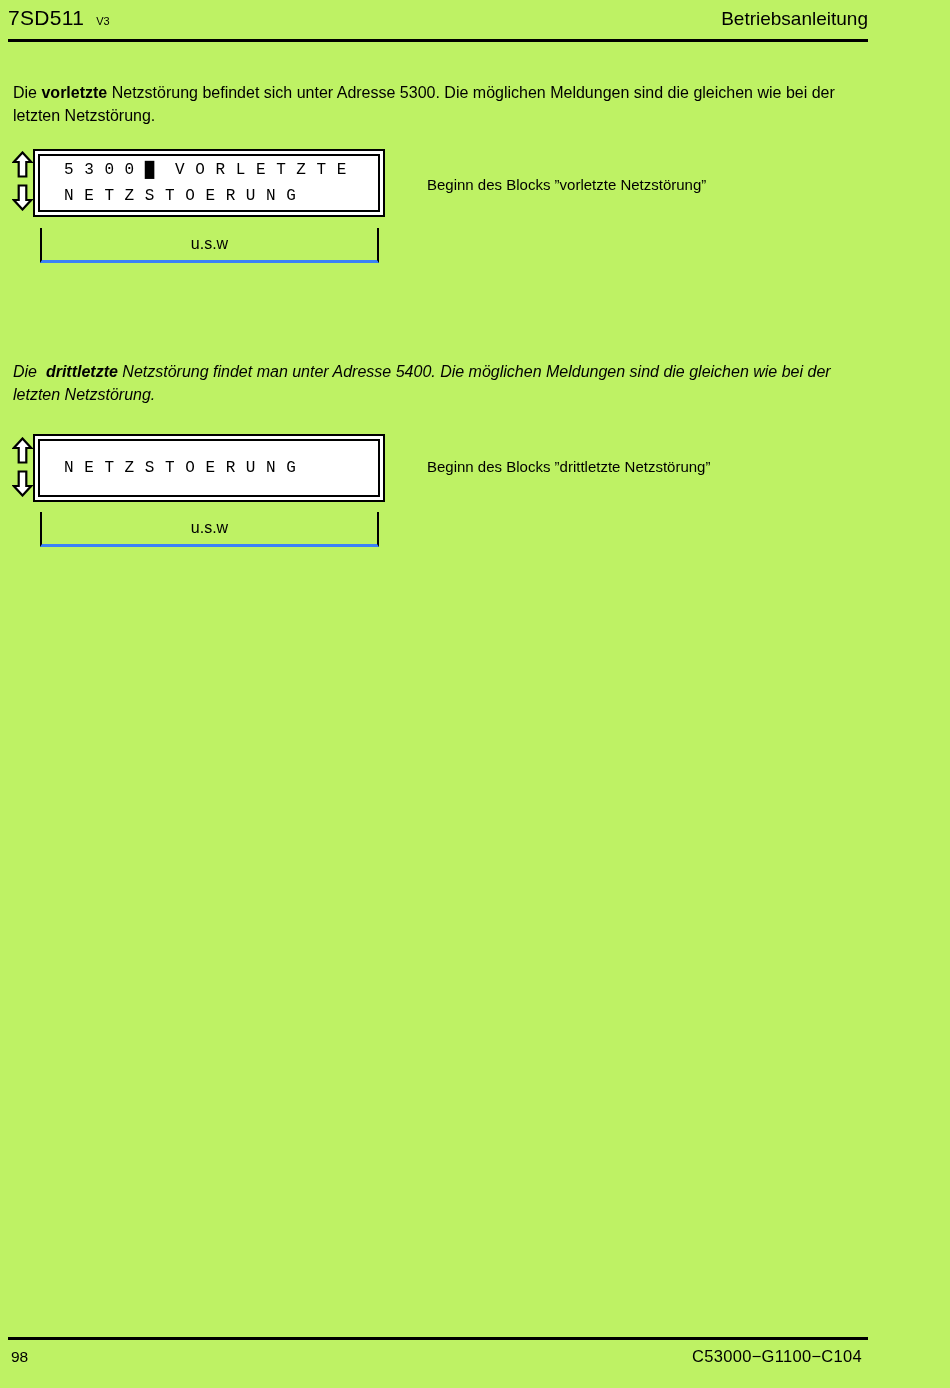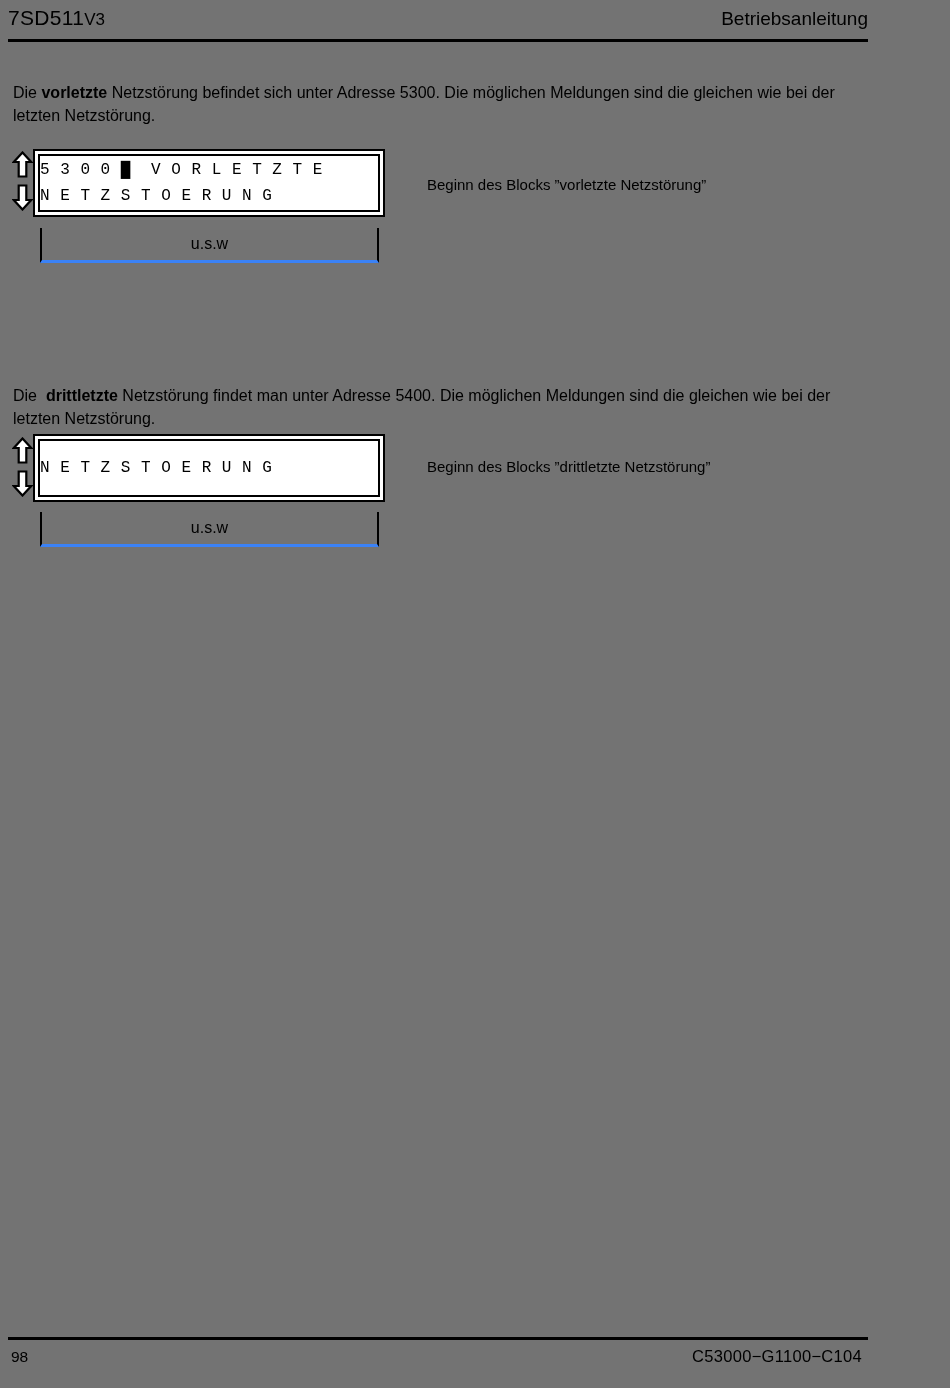--- a/index.html
+++ b/index.html
@@ -1,43 +1,43 @@
 <!DOCTYPE html>
 <html><head>
 <meta charset="utf-8">
 <style>
   html,body{margin:0;padding:0;background:#e8e8e8;}
   .page{
     position:relative;
     width:950px;height:1388px;
-    background:#737373;
+    background:#bef264;
     color:#000;
     font-family:"Liberation Sans", sans-serif;
     overflow:hidden;
   }
   
   .header{
     position:absolute;left:8px;top:6px;width:860px;
     display:flex;align-items:baseline;
   }
   .model{font-size:21px;letter-spacing:0.3px;}
-  .version{font-size:17px;margin-left:0;}
+  .version{font-size:11px;margin-left:12px;}
   .doctitle{font-size:19px;margin-left:auto;}
   .rule{position:absolute;left:8px;width:860px;height:3px;background:#000;}
   .header-rule{top:39px;}
   .footer-rule{top:1337px;}
   
   .para{
     position:absolute;left:13px;width:868px;
     font-size:16px;line-height:23px;
     white-space:pre-wrap;
     margin:0;
   }
   .para-1{top:81px;}
-  .para-2{top:384px;}
+  .para-2{top:360px;font-style:italic;}
   .b{font-weight:bold;}
   
   .arrows{
     position:absolute;left:11px;width:22px;
     display:flex;flex-direction:column;align-items:center;gap:2px;
   }
   .arrows-1{top:151px;}
   .arrows-2{top:437px;}
   
   .lcd-outer{
@@ -47,21 +47,21 @@
     box-sizing:border-box;
     background:#fff;
   }
   .lcd-1{top:149px;}
   .lcd-2{top:434px;}
   .lcd-inner{
     border:2px solid #000;
     height:100%;
     box-sizing:border-box;
     display:flex;flex-direction:column;justify-content:center;
-    padding-left:0;
+    padding-left:24px;
   }
   .lcd-line{
     font-family:"Liberation Mono", monospace;
     font-size:16px;
     letter-spacing:0.5px;
     line-height:26px;
     white-space:pre;
   }
   
   .usw{

